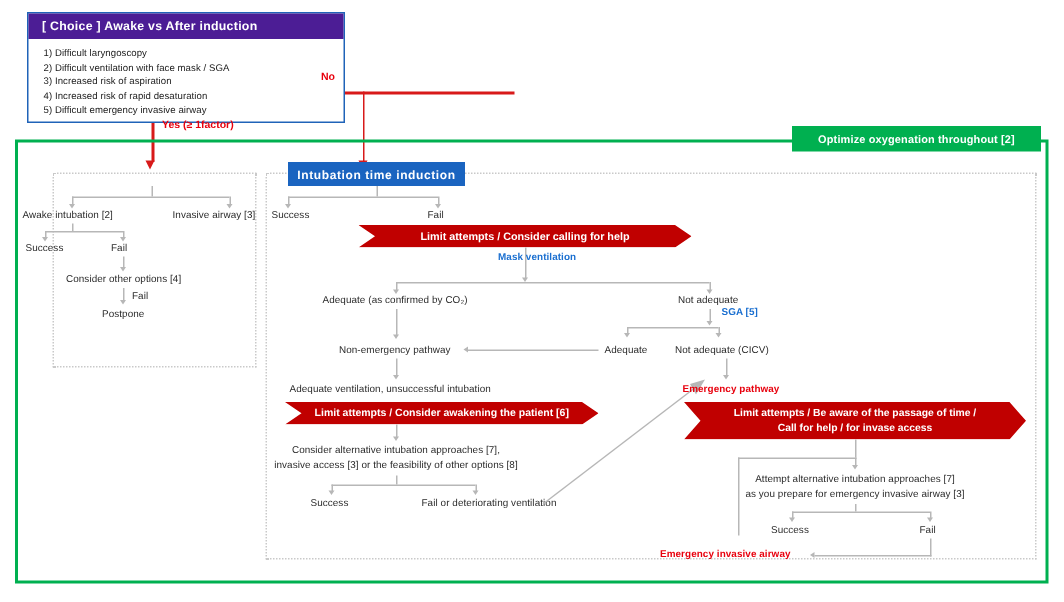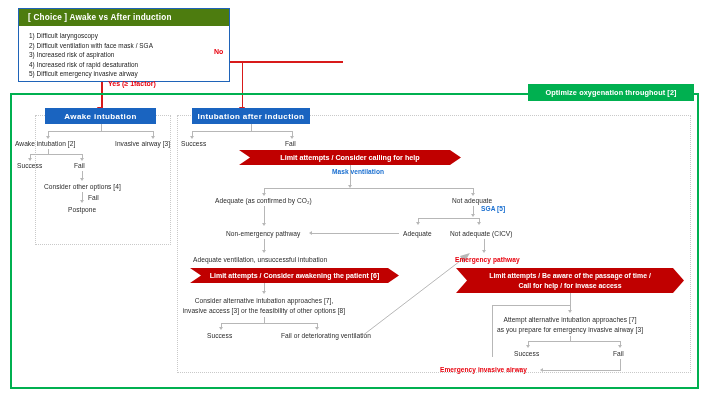--- a/index.html
+++ b/index.html
@@ -7,21 +7,21 @@
   #canvas{position:relative;width:709px;height:401px;overflow:hidden;background:#fff;}
 
   .abs{position:absolute;}
 
   
   .choice-box{
     left:18px;top:8px;width:212px;height:74px;
     border:1.6px solid #1f63b8;background:#ffffff;box-sizing:border-box;
   }
   .choice-head{
-    height:17px;background:#4d7c0f;color:#fff;
+    height:17px;background:#4c1d95;color:#fff;
     font-size:8.2px;font-weight:bold;letter-spacing:.2px;
     display:flex;align-items:center;padding-left:9px;box-sizing:border-box;
   }
   .choice-list{padding:5px 0 0 10px;}
   .choice-list div{
     font-size:6.4px;color:#1a1a1a;line-height:9.6px;white-space:nowrap;letter-spacing:.05px;
   }
 
   .blue-btn{
     background:#1a64c0;color:#fff;font-size:8px;font-weight:bold;
@@ -93,21 +93,20 @@
   <div class="abs redln hr" style="left:230px;top:61px;width:113px;"></div>
   <div class="abs redln vr" style="left:241.5px;top:61px;height:47px;"></div>
   <div class="abs arw-red-d" style="left:238.6px;top:107px;"></div>
   <div class="abs lbl-red" style="left:214px;top:48px;">No</div>
 
   <div class="abs green-frame"></div>
   <div class="abs green-banner">Optimize oxygenation throughout [2]</div>
 
   <div class="abs panel" style="left:35px;top:115px;width:136px;height:130px;"></div>
 
-  <div class="abs blue-btn" style="left:45px;top:108px;width:111px;height:16px;">Awake  intubation</div>
 
   <div class="abs ln vl" style="left:100.5px;top:124px;height:7px;"></div>
   <div class="abs ln hl" style="left:48px;top:131px;width:105px;"></div>
   <div class="abs ln vl" style="left:48px;top:131px;height:6px;"></div>
   <div class="abs arw-d" style="left:45.8px;top:136px;"></div>
   <div class="abs ln vl" style="left:153px;top:131px;height:6px;"></div>
   <div class="abs arw-d" style="left:150.8px;top:136px;"></div>
 
   <div class="abs t" style="left:15px;top:140px;">Awake intubation [2]</div>
   <div class="abs t" style="left:115px;top:140px;">Invasive airway [3]</div>
@@ -128,21 +127,21 @@
   <div class="abs t" style="left:44px;top:183px;">Consider other options [4]</div>
 
   <div class="abs ln vl" style="left:82px;top:192px;height:9px;"></div>
   <div class="abs arw-d" style="left:79.8px;top:200px;"></div>
   <div class="abs t" style="left:88px;top:194px;">Fail</div>
 
   <div class="abs t" style="left:68px;top:206px;">Postpone</div>
 
   <div class="abs panel" style="left:177px;top:115px;width:514px;height:258px;"></div>
 
-  <div class="abs blue-btn" style="left:192px;top:108px;width:118px;height:16px;">Intubation  after  induction</div>
+  <div class="abs blue-btn" style="left:192px;top:108px;width:118px;height:16px;">Intubation  time  induction</div>
 
   <div class="abs ln vl" style="left:250.5px;top:124px;height:7px;"></div>
   <div class="abs ln hl" style="left:192px;top:131px;width:100px;"></div>
   <div class="abs ln vl" style="left:192px;top:131px;height:6px;"></div>
   <div class="abs arw-d" style="left:189.8px;top:136px;"></div>
   <div class="abs ln vl" style="left:292px;top:131px;height:6px;"></div>
   <div class="abs arw-d" style="left:289.8px;top:136px;"></div>
 
   <div class="abs t" style="left:181px;top:140px;">Success</div>
   <div class="abs t" style="left:285px;top:140px;">Fail</div>

